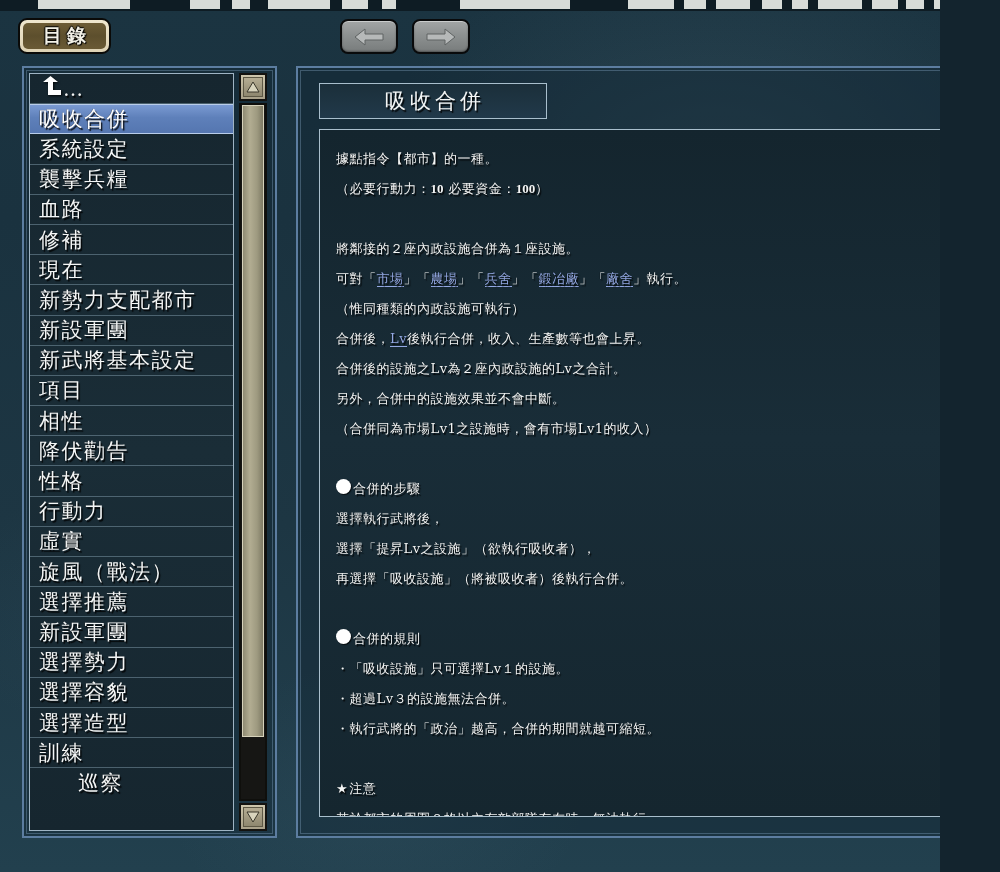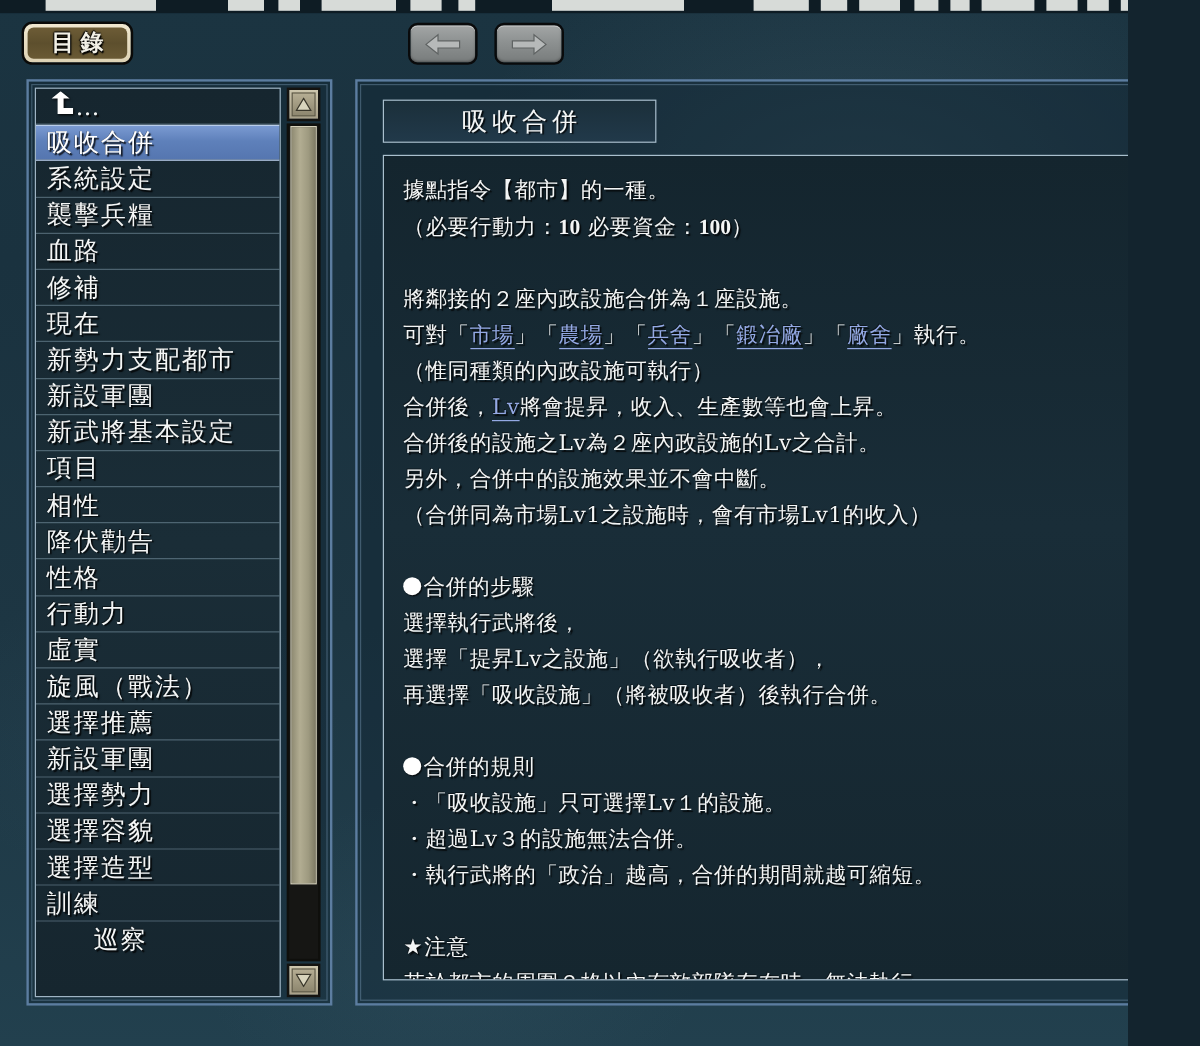--- a/index.html
+++ b/index.html
@@ -245,21 +245,21 @@
     flex: 1 1 auto;
     border: 1px solid #a9bfcd;
     box-sizing: border-box;
     background: linear-gradient(180deg,#14252e 0%, #192d38 45%, #15262f 100%);
     padding: 14px 16px;
     overflow: hidden;
   }
 
   .tline {
     font-family: "DejaVu Serif", serif;
-    font-size: 18px;
+    font-size: 13px;
     line-height: 30px;
     color: #f3f5f5;
     letter-spacing: .5px;
     white-space: nowrap;
     text-shadow: 1.5px 1.5px 1px rgba(0,0,0,.8), -.5px -.5px 0 rgba(0,0,0,.45);
   }
   .tline.blank { height: 30px; }
   .tline .lnk {
     color: #94a9e4;
     border-bottom: 1px solid #94a9e4;
@@ -439,21 +439,21 @@
         <span>吸收合併</span>
       </div>
       <div class="content-body" id="content-body">
 
       <div class="tline"><span>據點指令【都市】的一種。</span></div>
           <div class="tline"><span>（必要行動力：</span><span class="num">10</span><span> 必要資金：</span><span class="num">100</span><span>）</span></div>
           <div class="tline blank"></div>
           <div class="tline"><span>將鄰接的２座內政設施合併為１座設施。</span></div>
           <div class="tline"><span>可對「</span><span class="lnk">市場</span><span>」「</span><span class="lnk">農場</span><span>」「</span><span class="lnk">兵舍</span><span>」「</span><span class="lnk">鍛冶廠</span><span>」「</span><span class="lnk">廠舍</span><span>」執行。</span></div>
           <div class="tline"><span>（惟同種類的內政設施可執行）</span></div>
-          <div class="tline"><span>合併後，</span><span class="lnk">Lv</span><span>將會提昇，收入、生產數等也會上昇。</span></div>
+          <div class="tline"><span>合併後，</span><span class="lnk">Lv</span><span>後執行合併，收入、生產數等也會上昇。</span></div>
           <div class="tline"><span>合併後的設施之Lv為２座內政設施的Lv之合計。</span></div>
           <div class="tline"><span>另外，合併中的設施效果並不會中斷。</span></div>
           <div class="tline"><span>（合併同為市場Lv1之設施時，會有市場Lv1的收入）</span></div>
           <div class="tline blank"></div>
           <div class="tline"><span class="bullet"></span><span>合併的步驟</span></div>
           <div class="tline"><span>選擇執行武將後，</span></div>
           <div class="tline"><span>選擇「提昇Lv之設施」（欲執行吸收者），</span></div>
           <div class="tline"><span>再選擇「吸收設施」（將被吸收者）後執行合併。</span></div>
           <div class="tline blank"></div>
           <div class="tline"><span class="bullet"></span><span>合併的規則</span></div>

